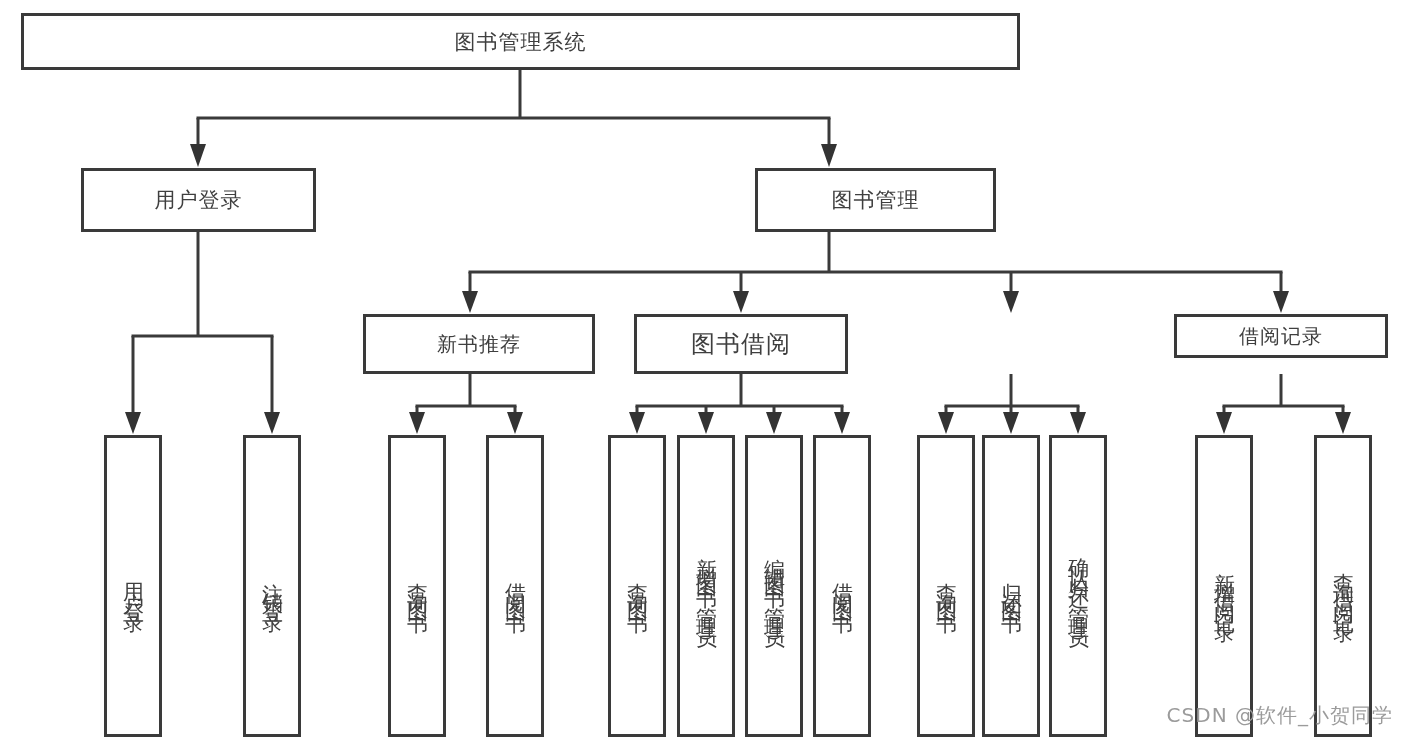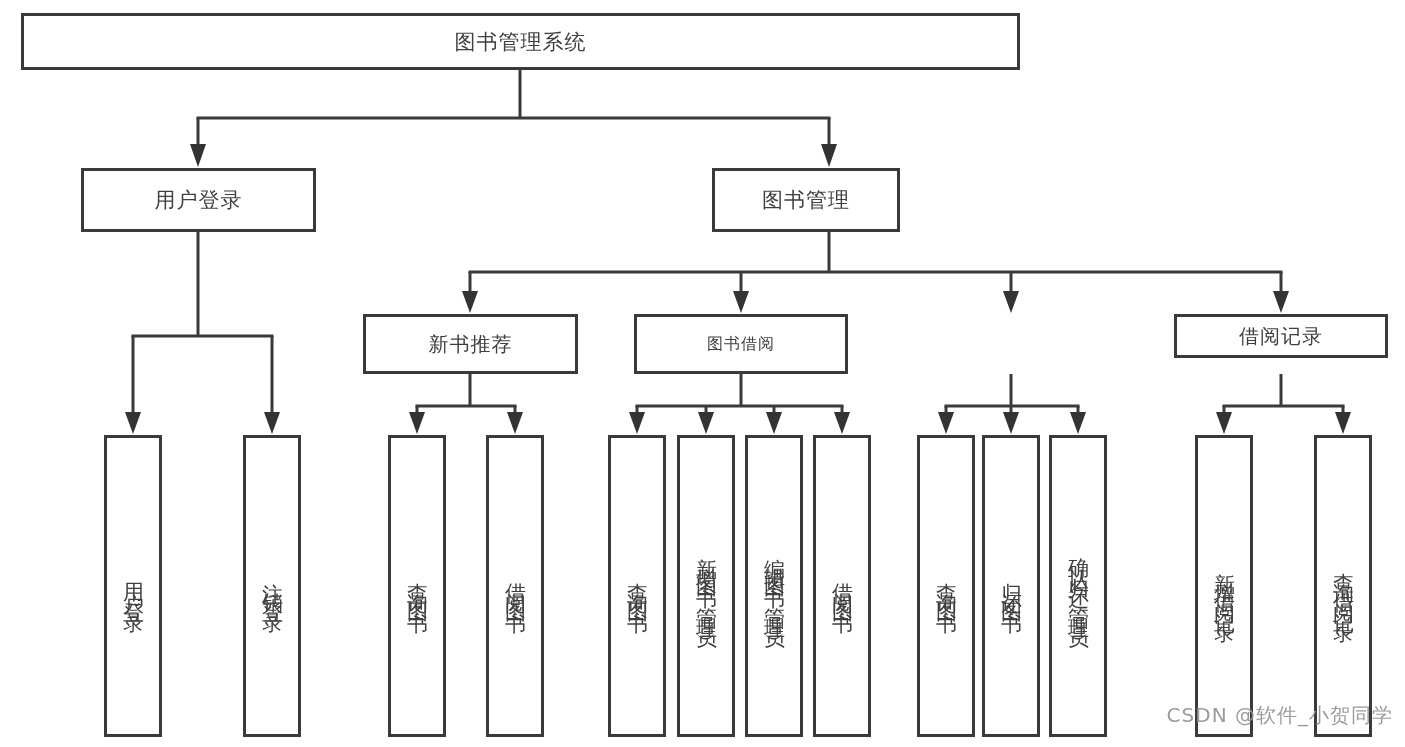--- a/index.html
+++ b/index.html
@@ -141,28 +141,28 @@
     </g>
   </svg>
 
   <div class="node" style="left:21px; top:13px; width:999px; height:57px;">
     <span>图书管理系统</span>
   </div>
 
   <div class="node" style="left:81px; top:168px; width:235px; height:64px;">
     <span>用户登录</span>
   </div>
-  <div class="node" style="left:712px; top:168px; width:188px; height:64px;font-family:Liberation Serif, serif;">
+  <div class="node" style="left:755px; top:168px; width:241px; height:64px;font-family:Liberation Serif, serif;">
     <span>图书管理</span>
   </div>
 
-  <div class="node" style="left:363px; top:314px; width:215px; height:60px; font-size:20px;">
+  <div class="node" style="left:363px; top:314px; width:232px; height:60px; font-size:20px;">
     <span>新书推荐</span>
   </div>
-  <div class="node" style="left:634px; top:314px; width:214px; height:60px; font-size:16px;">
+  <div class="node" style="left:634px; top:314px; width:214px; height:60px; font-size:24px;">
     <span>图书借阅</span>
   </div>
   <div class="node" style="left:1174px; top:314px; width:214px; height:44px; font-size:20px;">
     <span>借阅记录</span>
   </div>
 
   <div class="leaf-box" style="left:104px;">
     <span class="vtext">用户登录</span>
   </div>
   <div class="leaf-box" style="left:243px;">

